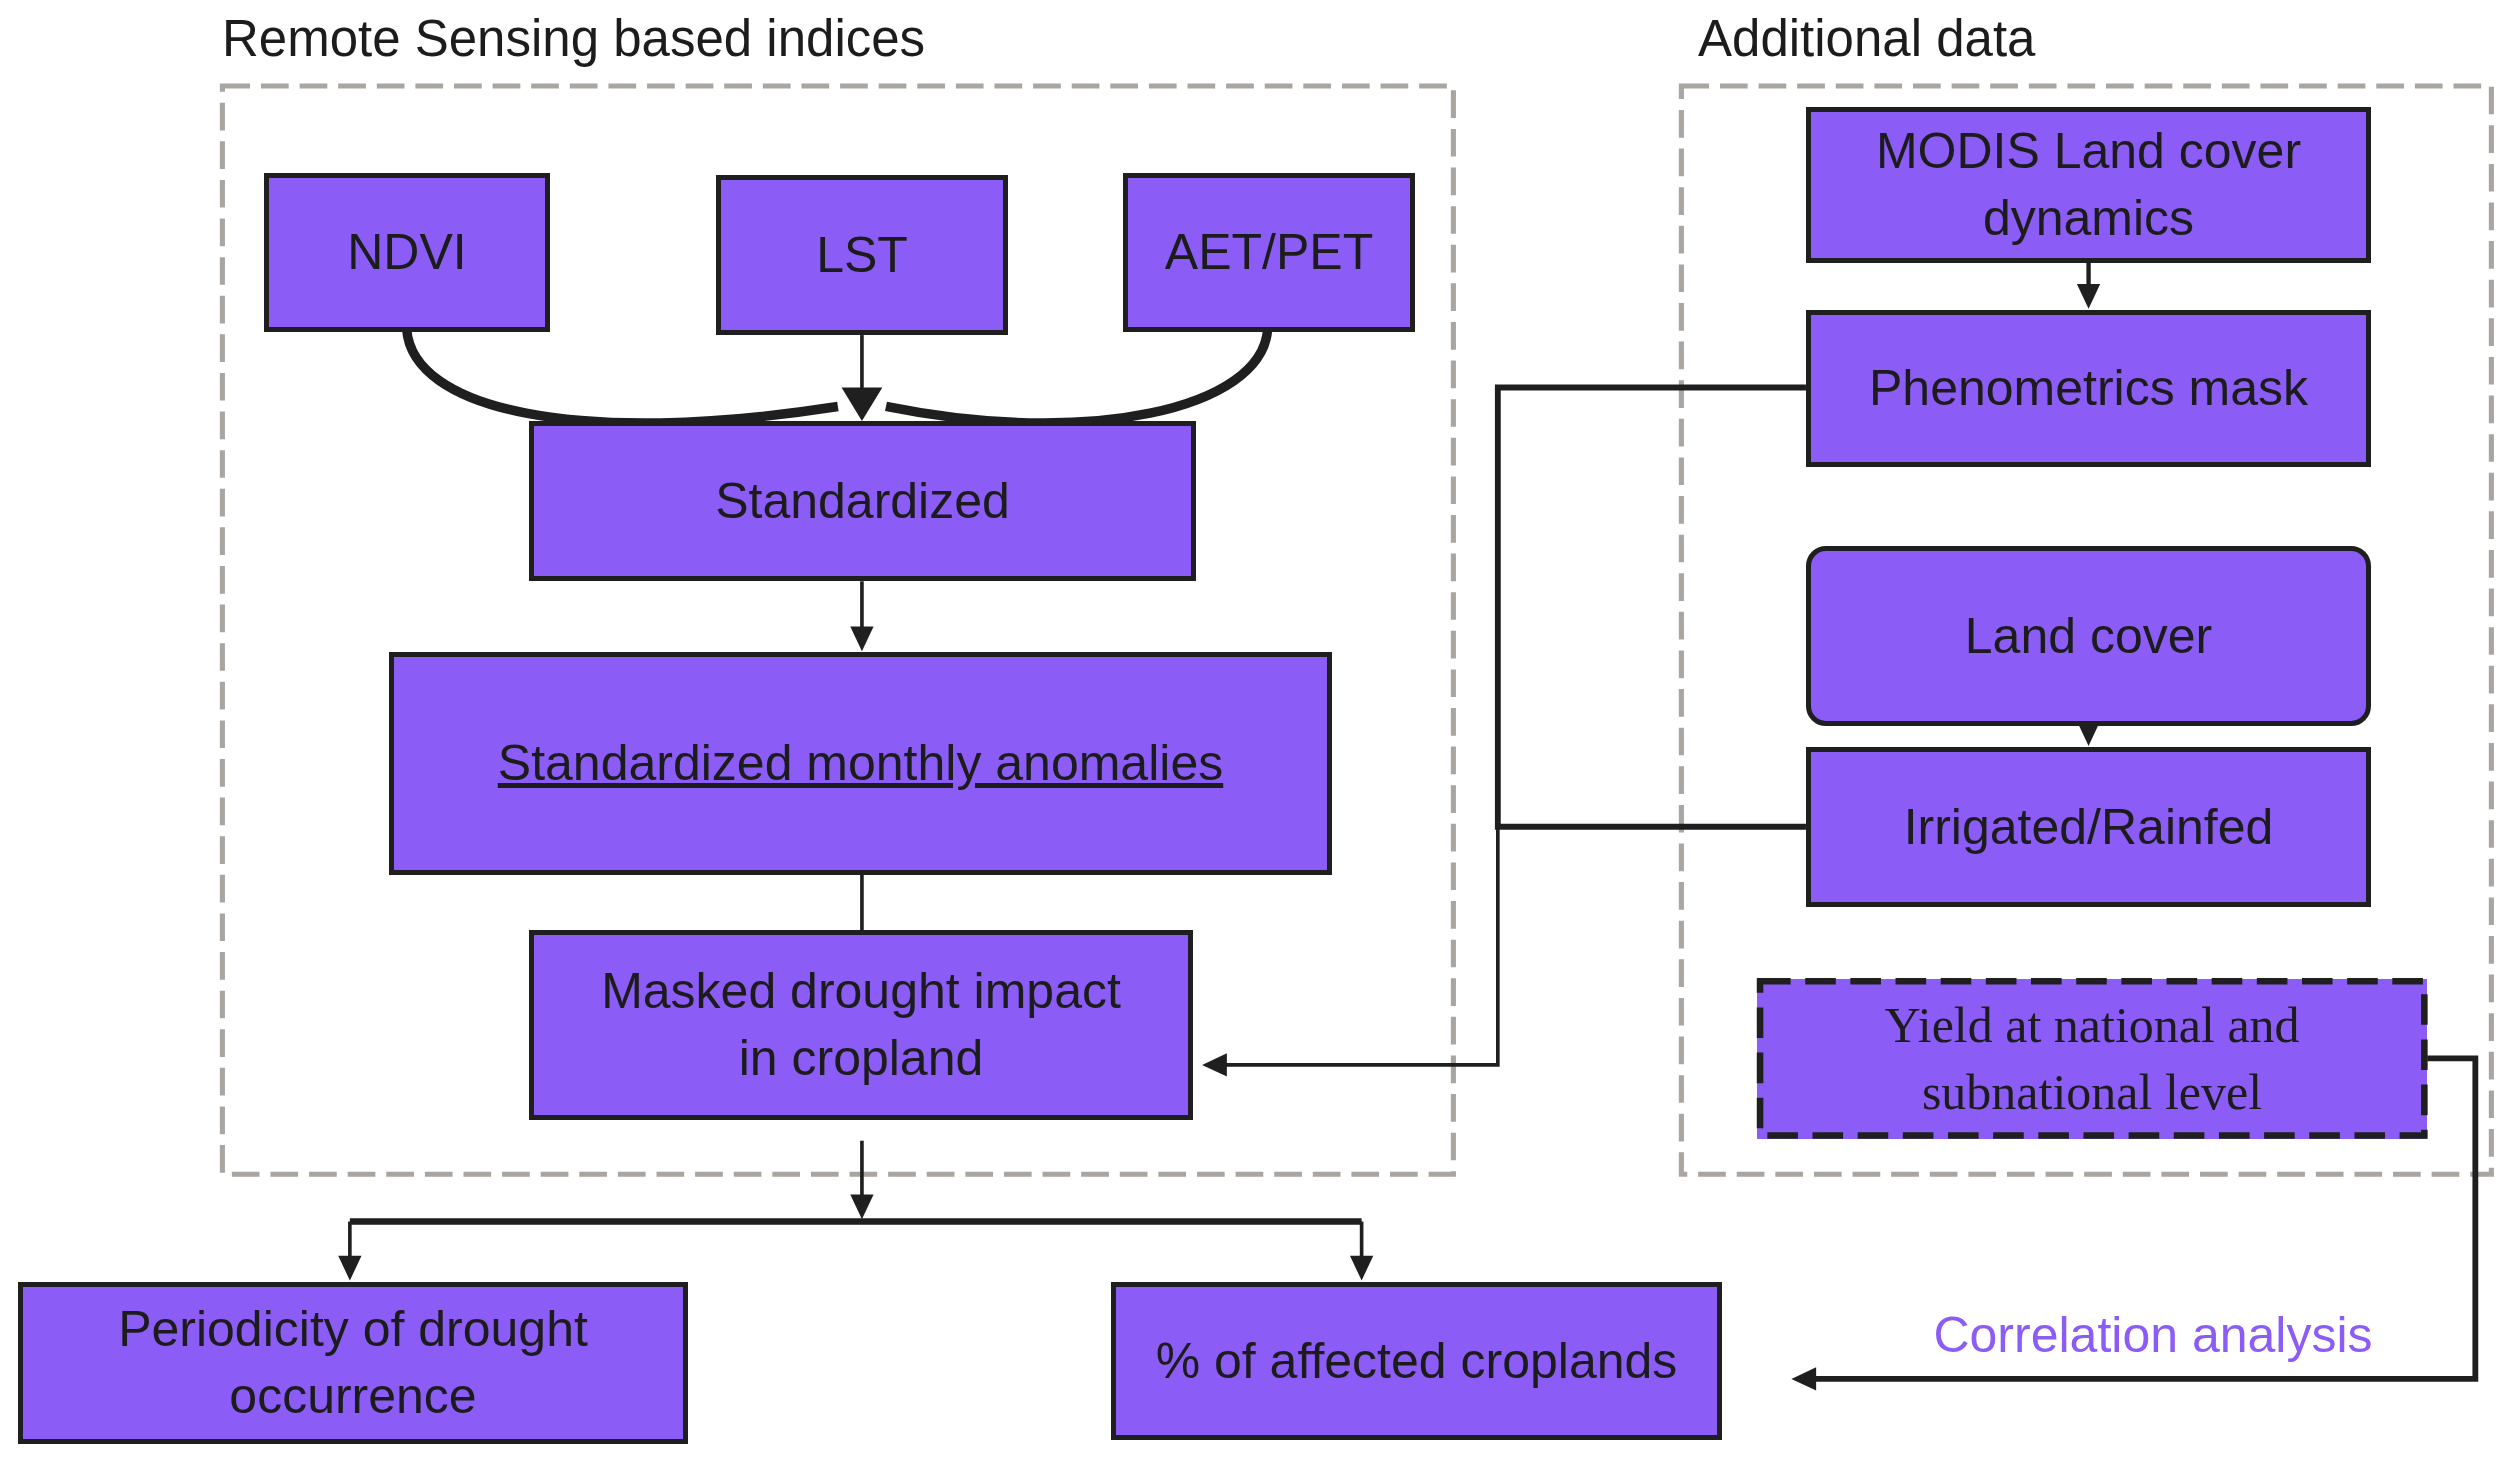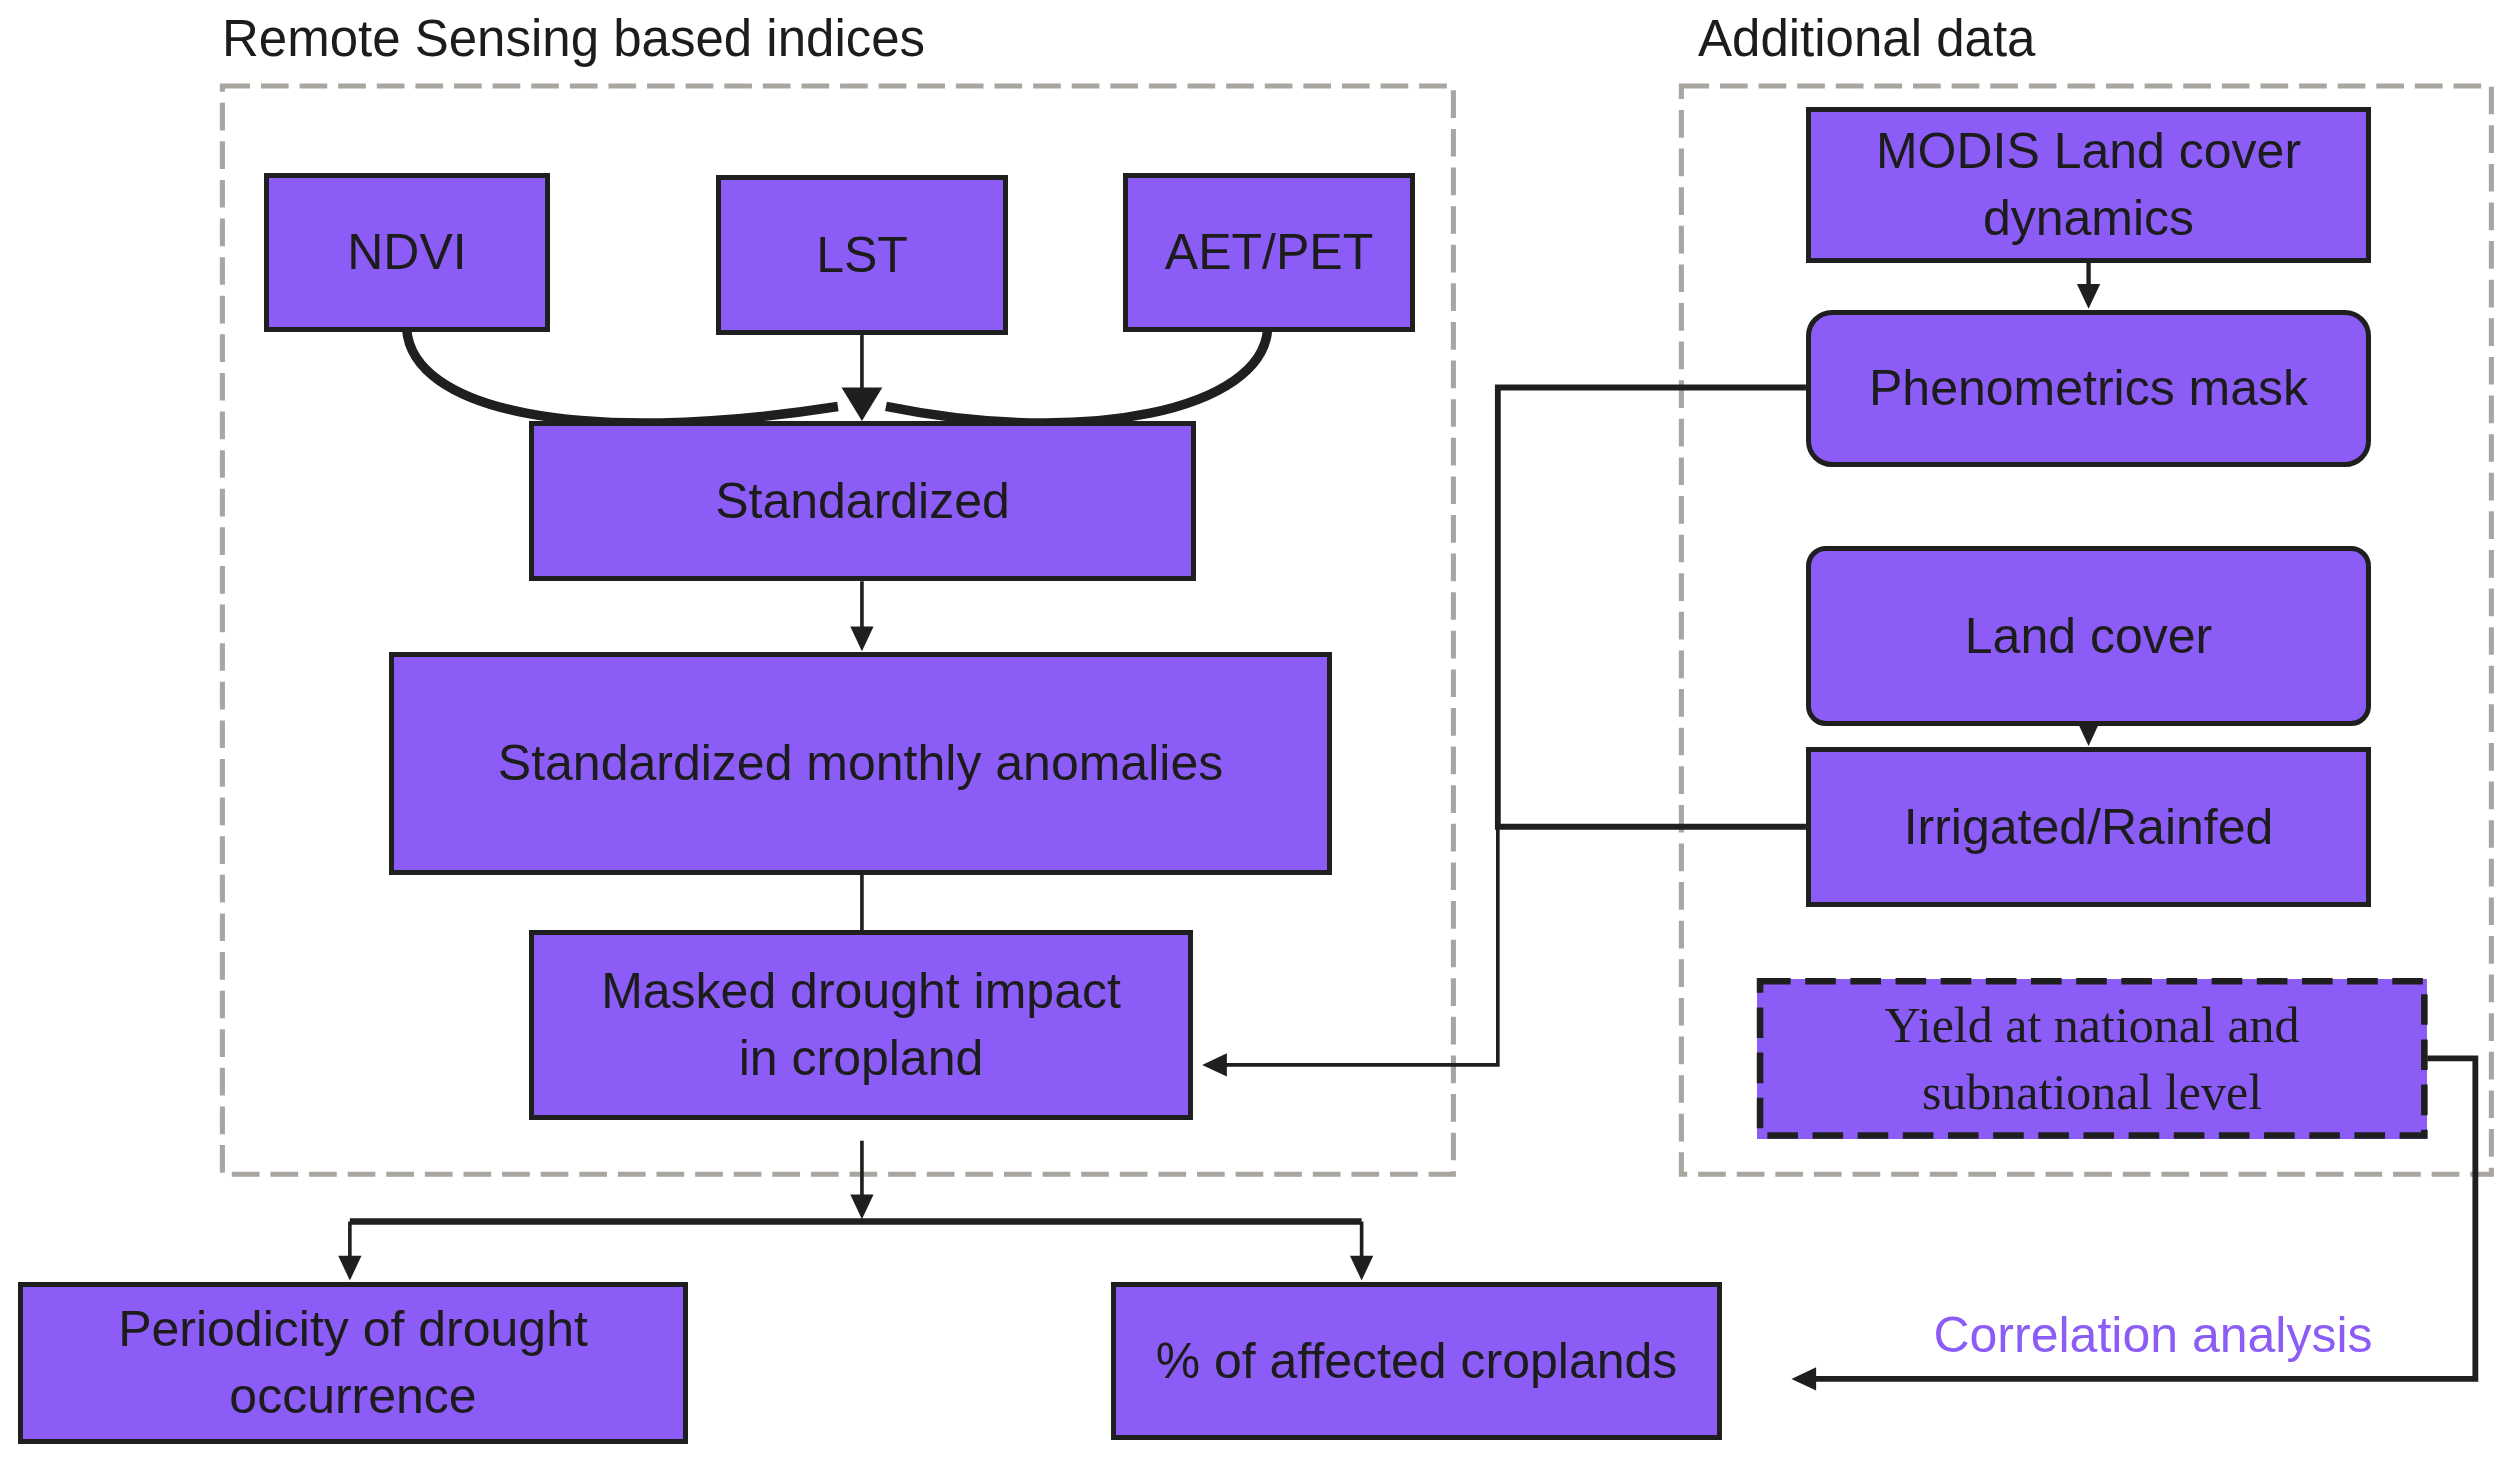--- a/index.html
+++ b/index.html
@@ -97,35 +97,35 @@
   </div>
 
   <div class="box" style="left:1123px;top:173px;width:292px;height:159px;">
     <span class="ln">AET/PET</span>
   </div>
 
   <div class="box" style="left:529px;top:421px;width:667px;height:160px;">
     <span class="ln">Standardized</span>
   </div>
 
-  <div class="box" style="left:389px;top:652px;width:943px;height:223px;">
+  <div class="box" style="left:389px;top:652px;width:943px;height:223px;text-decoration:underline;">
     <span class="ln">Standardized monthly anomalies</span>
   </div>
 
   <div class="box" style="left:529px;top:930px;width:664px;height:190px;text-align:right;">
     <span class="ln">Masked drought impact</span>
     <span class="ln">in cropland</span>
   </div>
 
   <div class="box" style="left:1806px;top:107px;width:565px;height:156px;">
     <span class="ln">MODIS Land cover</span>
     <span class="ln">dynamics</span>
   </div>
 
-  <div class="box" style="left:1806px;top:310px;width:565px;height:157px;border-radius:26px;">
+  <div class="box" style="left:1806px;top:310px;width:565px;height:157px;">
     <span class="ln">Phenometrics mask</span>
   </div>
 
   <div class="box" style="left:1806px;top:546px;width:565px;height:180px;border-radius:20px;">
     <span class="ln">Land cover</span>
   </div>
 
   <div class="box" style="left:1806px;top:747px;width:565px;height:160px;">
     <span class="ln">Irrigated/Rainfed</span>
   </div>

